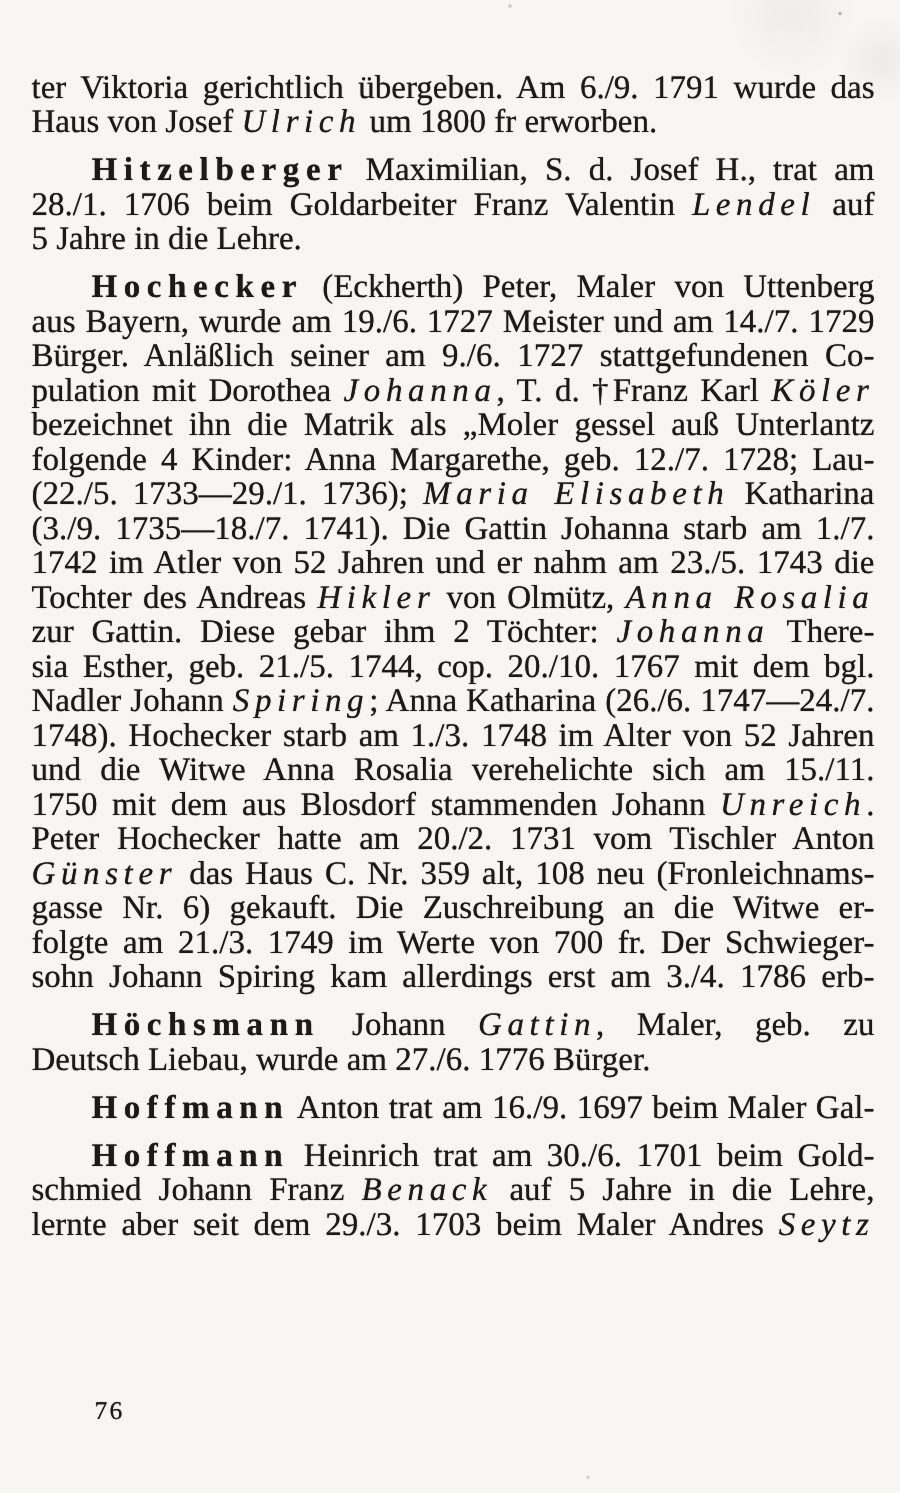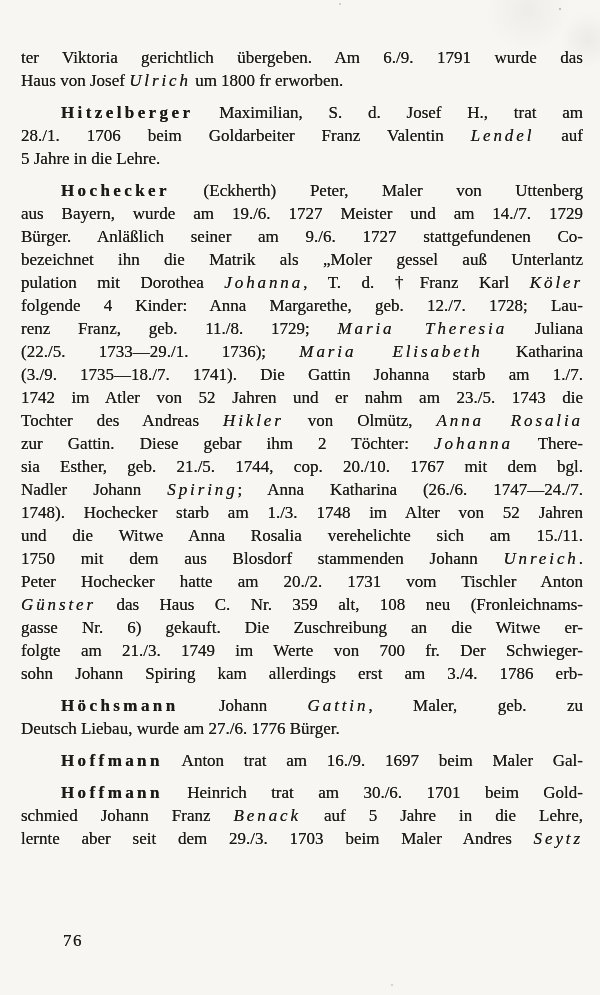--- a/index.html
+++ b/index.html
@@ -29,21 +29,21 @@
   .textblock {
     position: absolute;
     left: 21px;
     top: 46px;
     width: 562px;
   }
   .para {
     margin: 0 0 9px 0;
   }
   .line {
-    font-size: 17px;
+    font-size: 22px;
     line-height: 23px;
     text-align: justify;
     text-align-last: justify;
     text-shadow: 0 0 0.6px rgba(28,26,23,0.85);
   }
   .line.last {
     text-align-last: left;
   }
   .line.ind {
     text-indent: 40px;
@@ -78,24 +78,23 @@
       </div>
       <div class="para">
         <div class="line ind"><span class="name">Hitzelberger</span><span> Maximilian, S. d. Josef H., trat am</span></div>
         <div class="line"><span>28./1. 1706 beim Goldarbeiter Franz Valentin </span><span class="sp">Lendel</span><span> auf</span></div>
         <div class="line last"><span>5 Jahre in die Lehre.</span></div>
       </div>
       <div class="para">
         <div class="line ind"><span class="name">Hochecker</span><span> (Eckherth) Peter, Maler von Uttenberg</span></div>
         <div class="line"><span>aus Bayern, wurde am 19./6. 1727 Meister und am 14./7. 1729</span></div>
         <div class="line"><span>Bürger. Anläßlich seiner am 9./6. 1727 stattgefundenen Co-</span></div>
+        <div class="line"><span>pulation mit Dorothea </span><span class="sp">Johanna</span><span>, T. d. †Franz Karl </span><span class="sp">Köler</span></div>
         <div class="line"><span>bezeichnet ihn die Matrik als „Moler gessel auß Unterlantz</span></div>
-        <div class="line"><span>pulation mit Dorothea </span><span class="sp">Johanna</span><span>, T. d. †Franz Karl </span><span class="sp">Köler</span></div>
         <div class="line"><span>folgende 4 Kinder: Anna Margarethe, geb. 12./7. 1728; Lau-</span></div>
-        <div class="line"><span>renz Franz, geb. 11./8. 1729; </span><span class="sp">Maria Theresia</span><span> Juliana</span></div>
         <div class="line"><span>(22./5. 1733—29./1. 1736); </span><span class="sp">Maria Elisabeth</span><span> Katharina</span></div>
         <div class="line"><span>(3./9. 1735—18./7. 1741). Die Gattin Johanna starb am 1./7.</span></div>
         <div class="line"><span>1742 im Atler von 52 Jahren und er nahm am 23./5. 1743 die</span></div>
         <div class="line"><span>Tochter des Andreas </span><span class="sp">Hikler</span><span> von Olmütz, </span><span class="sp">Anna Rosalia</span></div>
         <div class="line"><span>zur Gattin. Diese gebar ihm 2 Töchter: </span><span class="sp">Johanna</span><span> There-</span></div>
         <div class="line"><span>sia Esther, geb. 21./5. 1744, cop. 20./10. 1767 mit dem bgl.</span></div>
         <div class="line"><span>Nadler Johann </span><span class="sp">Spiring</span><span>; Anna Katharina (26./6. 1747—24./7.</span></div>
         <div class="line"><span>1748). Hochecker starb am 1./3. 1748 im Alter von 52 Jahren</span></div>
         <div class="line"><span>und die Witwe Anna Rosalia verehelichte sich am 15./11.</span></div>
         <div class="line"><span>1750 mit dem aus Blosdorf stammenden Johann </span><span class="sp">Unreich</span><span>.</span></div>

